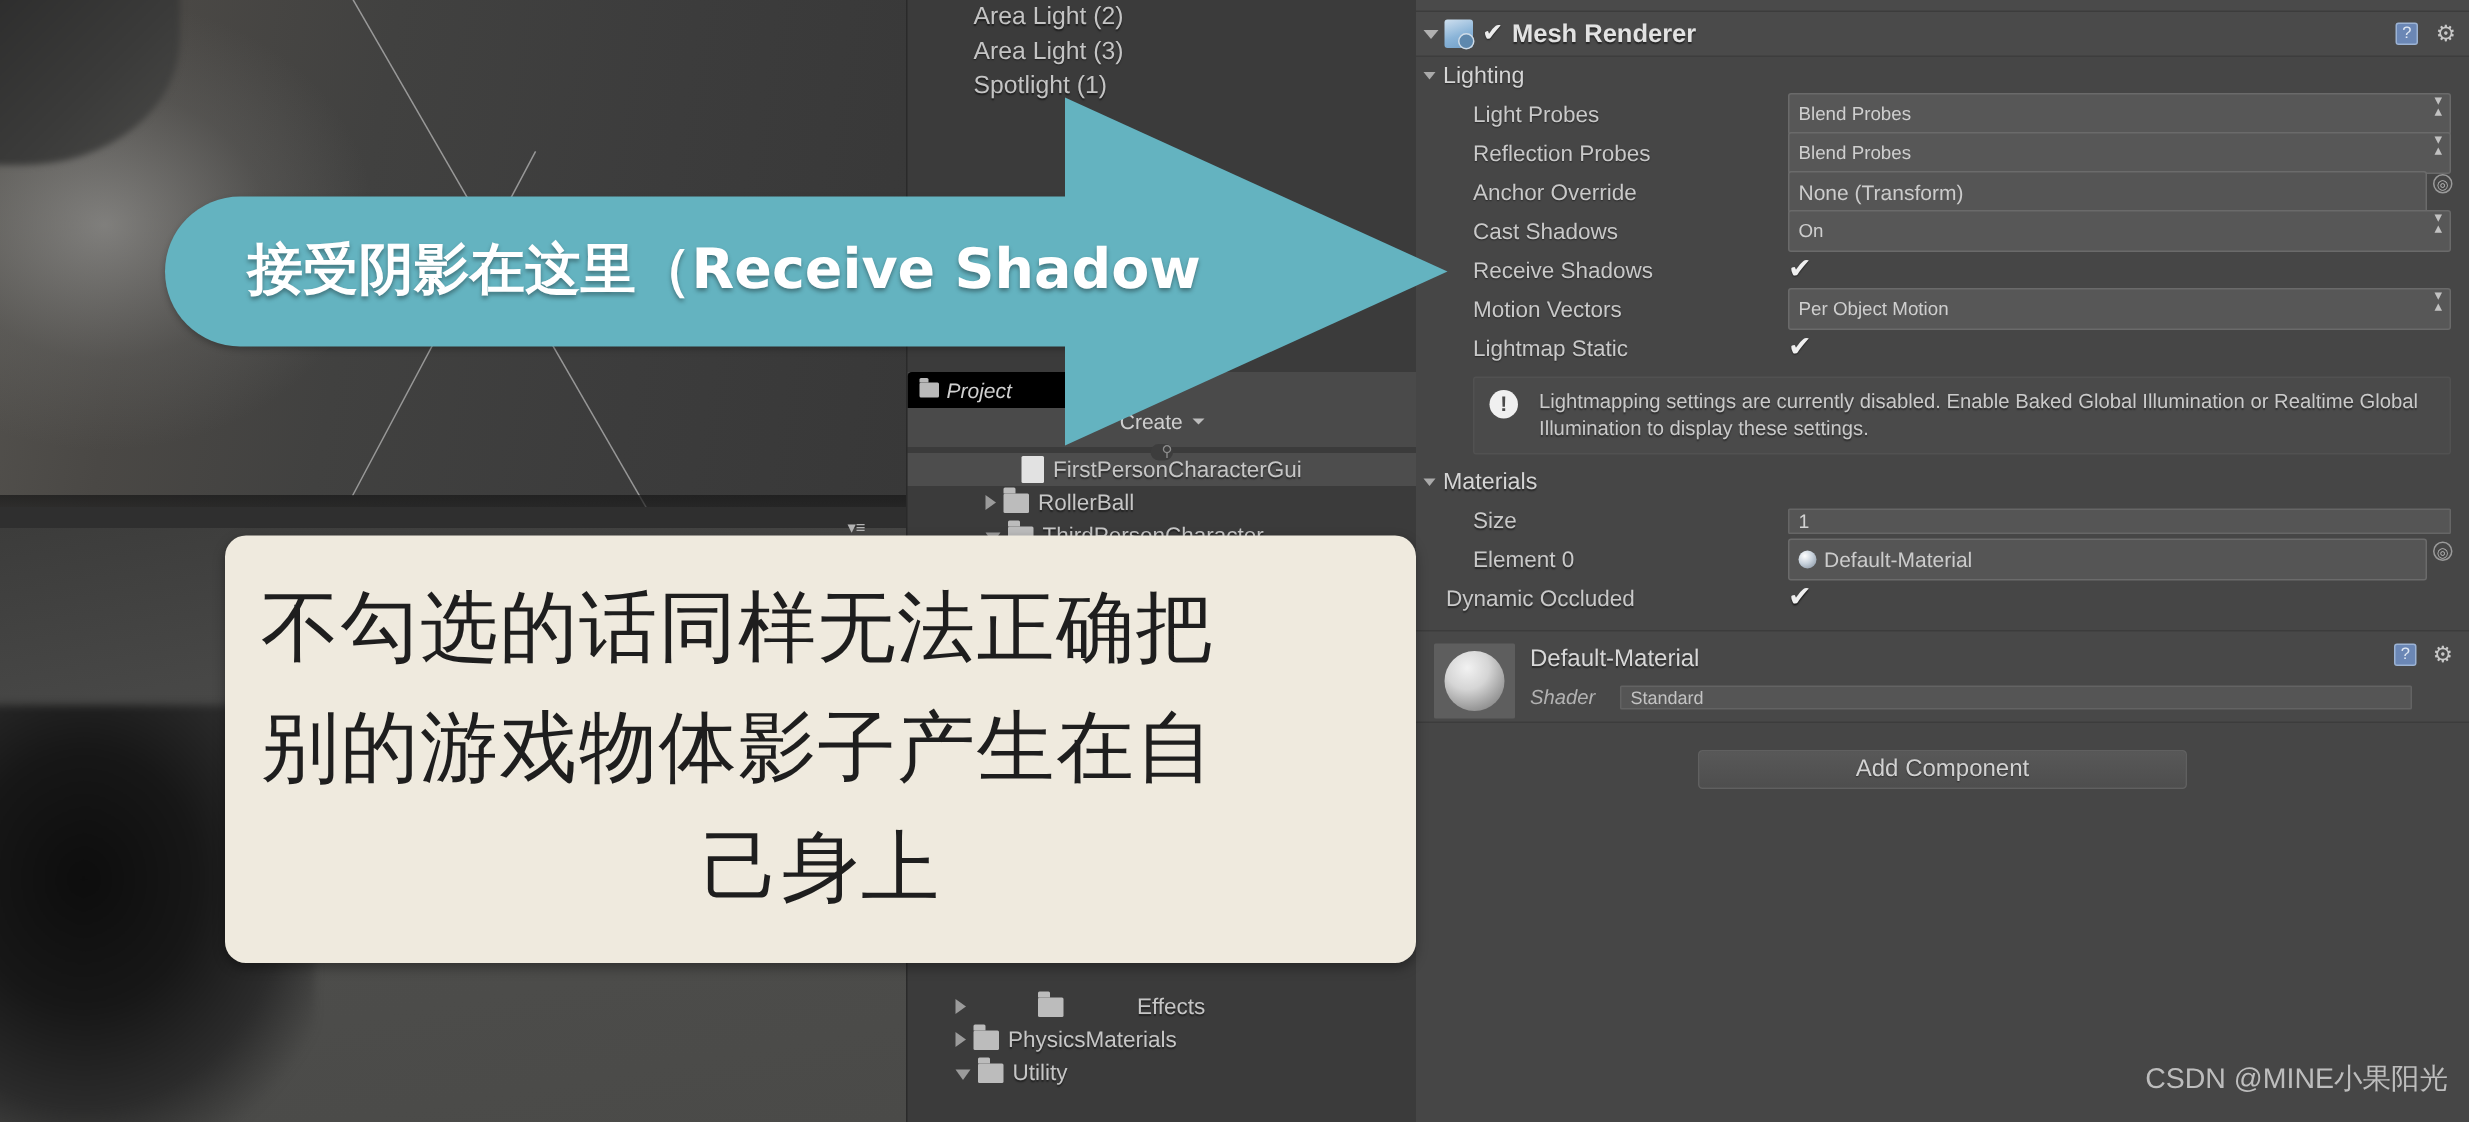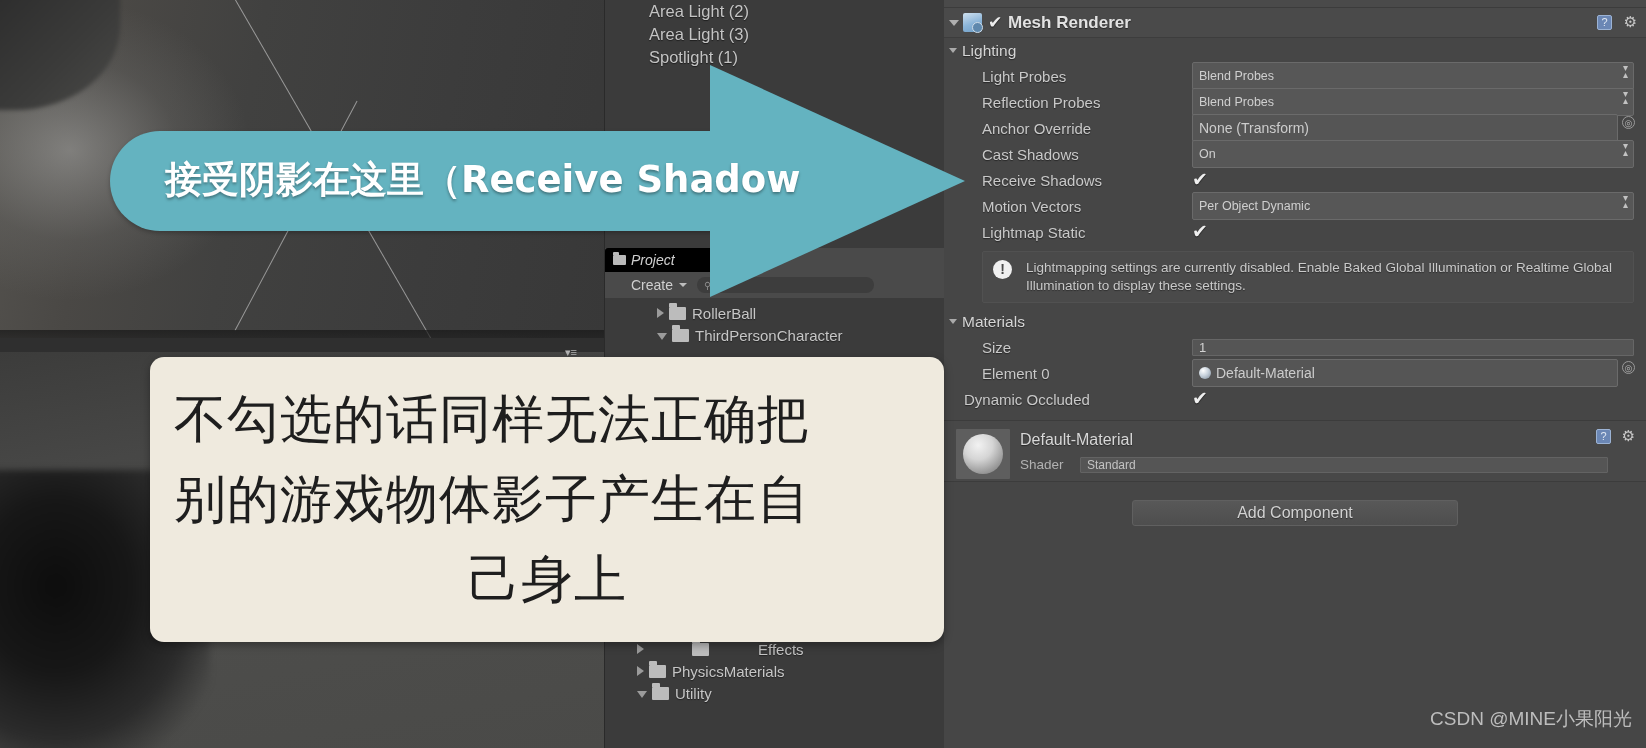--- a/index.html
+++ b/index.html
@@ -108,22 +108,23 @@
   }
   .folder-glyph::before {
     content: ""; position: absolute; left: 0; top: -3px;
     width: 6px; height: 3px; background: #b9b9b9; border-radius: 1px 1px 0 0;
   }
   .project-toolbar {
     position: relative;
     height: 26px;
     background: #4a4a4a;
     display: flex; align-items: center;
-    padding: 0 22px;
+    padding: 0 6px;
     gap: 6px;
+    flex-direction: column;
   }
   .create-btn {
     color: #cfcfcf; font-size: 14px;
     display: flex; align-items: center; gap: 6px;
     padding: 1px 4px;
   }
   .caret-down-sm {
     width: 0; height: 0;
     border-left: 4px solid transparent; border-right: 4px solid transparent;
     border-top: 4px solid #bdbdbd;
@@ -350,21 +351,21 @@
   .mat-name {
     color: #d8d8d8; font-size: 16px; margin-top: 2px;
     text-shadow: 0 1px 1px rgba(0,0,0,0.45);
   }
   .shader-row {
     position: relative;
     margin-top: 7px;
     height: 17px;
     display: flex; align-items: center;
   }
-  .shader-lbl { color: #b2b2b2; font-size: 13.5px; margin-right: 8px; }
+  .shader-lbl { color: #b2b2b2; font-size: 13.5px; margin-right: 8px; font-style: italic; }
   .shader-field {
     position: absolute; left: 60px; right: 30px; height: 16px;
     background: #555; border: 1px solid #636363; border-radius: 1px;
     display: flex; align-items: center; padding-left: 6px;
     color: #c3c3c3; font-size: 12px;
   }
   .mat-hdr-icons {
     position: absolute; right: 2px; top: 0;
     display: flex; gap: 10px;
   }
@@ -469,20 +470,24 @@
         <span>Create</span>
         <span class="caret-down-sm"></span>
       </div>
       <div class="search-box">
         <span>⚲</span>
       </div>
       <div class="tb-icon">&nbsp;</div>
       <div class="tb-icon">&nbsp;</div>
     </div>
     <div class="project-list">
+      <div class="proj-row selected" style="padding-left:76px;">
+        <span class="dico"></span>
+        <span>FirstPersonCharacterGui</span>
+      </div>
       <div class="proj-row" style="padding-left:52px;">
         <span class="tri"></span>
         <span class="fico"></span>
         <span>RollerBall</span>
       </div>
       <div class="proj-row" style="padding-left:52px;">
         <span class="tri open"></span>
         <span class="fico"></span>
         <span>ThirdPersonCharacter</span>
       </div>
@@ -561,21 +566,21 @@
     <div class="prop-row">
       <span class="prop-label">Receive Shadows</span>
       <span class="prop-check">
         <span class="mark">✔</span>
       </span>
     </div>
 
     <div class="prop-row">
       <span class="prop-label">Motion Vectors</span>
       <span class="field">
-        <span class="val-left">Per Object Dynamic</span>
+        <span class="val-left">Per Object Motion</span>
         <span class="dd-arrows">▾<br>▴</span>
       </span>
     </div>
 
     <div class="prop-row">
       <span class="prop-label">Lightmap Static</span>
       <span class="prop-check">
         <span class="mark">✔</span>
       </span>
     </div>

